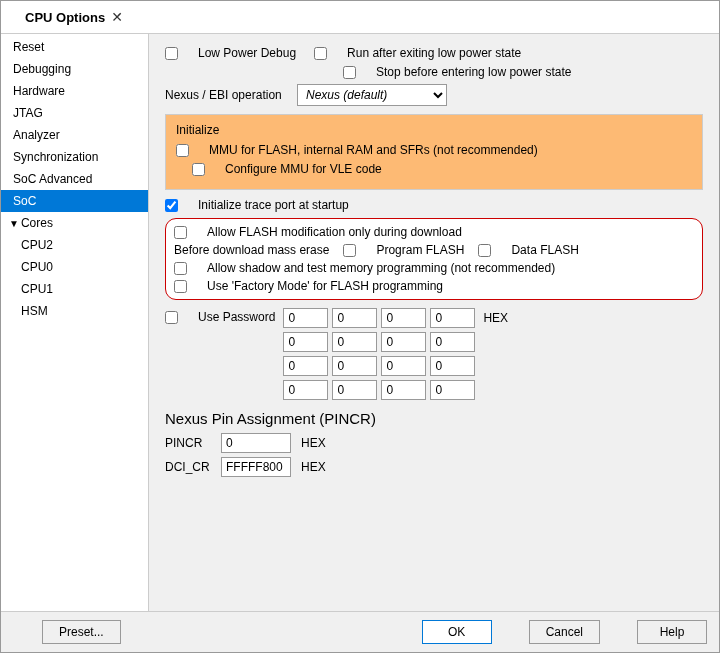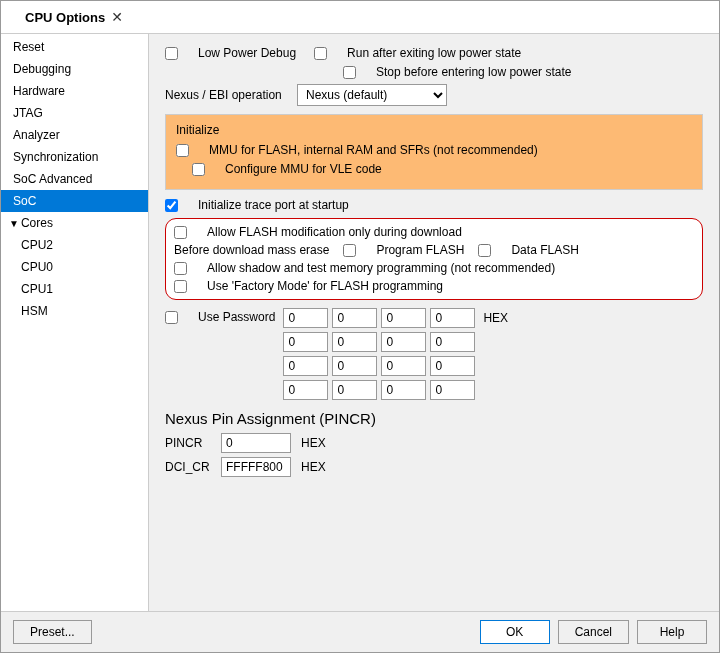--- a/index.html
+++ b/index.html
@@ -103,20 +103,21 @@
     .dropdown-wrap {
       display: flex;
       align-items: center;
     }
     select {
       font-size: 12px;
       padding: 2px 4px;
       border: 1px solid #999;
       background: #fff;
       min-width: 150px;
+      font-style: italic;
     }
     select:disabled { background: #e0e0e0; color: #888; }
     .group-box {
       border: 1px solid #ccc;
       padding: 8px 10px;
       margin: 8px 0;
       background: #fdba74;
     }
     .group-box-title {
       font-size: 12px;
@@ -170,20 +171,21 @@
     .footer-left { display: flex; gap: 8px; }
     .footer-right { display: flex; gap: 8px; }
     .btn {
       font-size: 12px;
       padding: 4px 16px;
       border: 1px solid #999;
       background: #f0f0f0;
       cursor: pointer;
       min-width: 70px;
       text-align: center;
+      margin-left: 29px;
     }
     .btn.primary {
       background: #fff;
       border: 1px solid #0078d7;
       color: #000;
     }
     .indent-row {
       padding-left: 16px;
     }
     .top-checkboxes {

